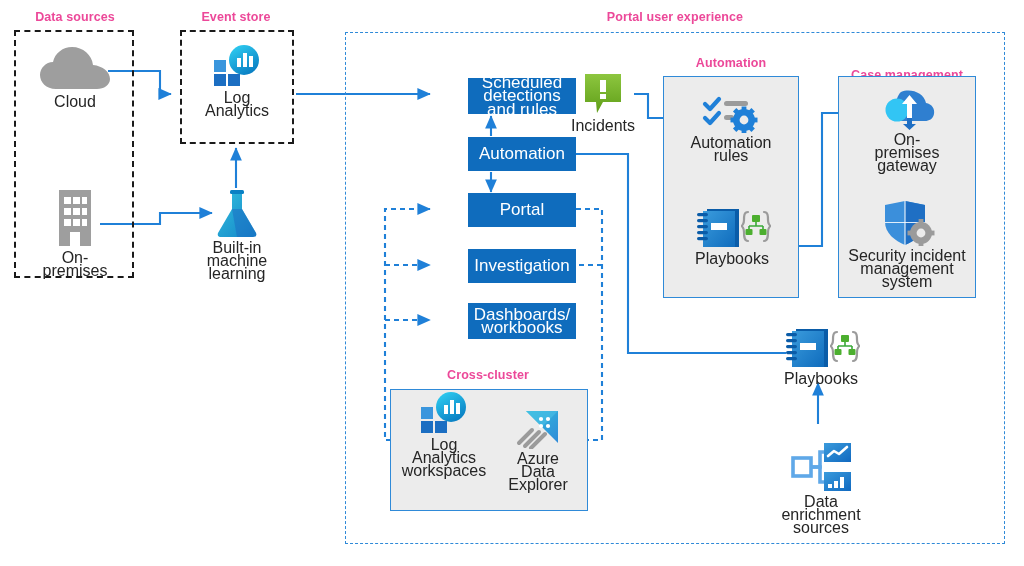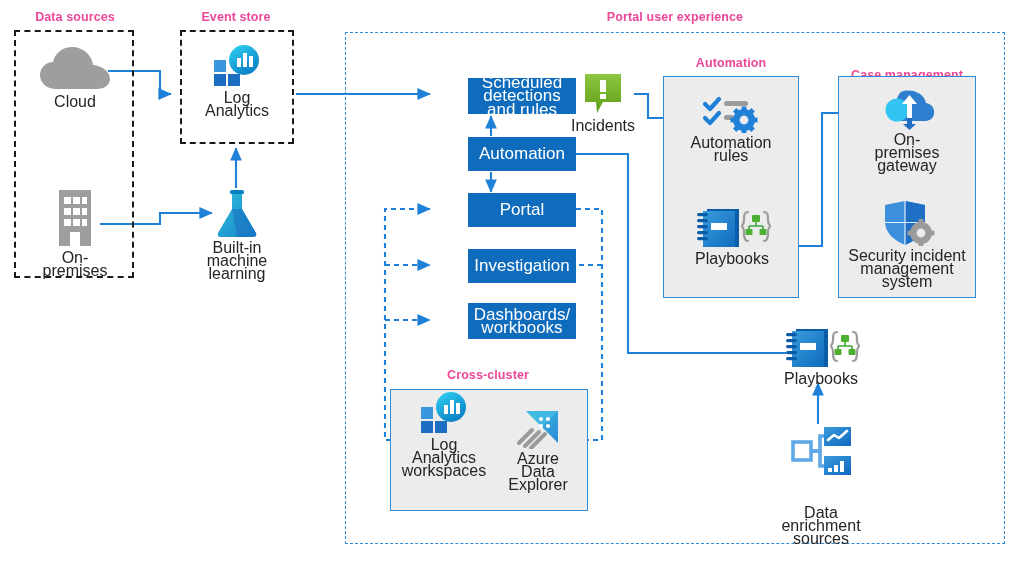--- a/index.html
+++ b/index.html
@@ -398,21 +398,21 @@
       </g>
       <g fill="#4caf2f">
         <rect x="59" y="8" width="8" height="7" rx="1"></rect>
         <rect x="52.5" y="22" width="7" height="6" rx="1"></rect>
         <rect x="66.5" y="22" width="7" height="6" rx="1"></rect>
       </g>
     </svg>
     <div class="cap">Playbooks</div>
   </div>
 
-  <div class="node" style="left:770px;top:424px;width:102px;gap:27px;">
+  <div class="node" style="left:770px;top:440px;width:102px;">
     <svg class="ico" width="62" height="52" viewBox="0 0 62 52">
       <g fill="none" stroke="#5fa8e8" stroke-width="3.6">
         <rect x="3" y="18" width="18" height="18"></rect>
         <path d="M21,27 L30,27 L30,12 L36,12"></path>
         <path d="M21,27 L30,27 L30,42 L36,42"></path>
       </g>
       <defs>
         <linearGradient id="de1" x1="0" y1="0" x2="1" y2="1">
           <stop offset="0" stop-color="#3a9bdc"></stop>
             <stop offset="1" stop-color="#1169c0"></stop>

